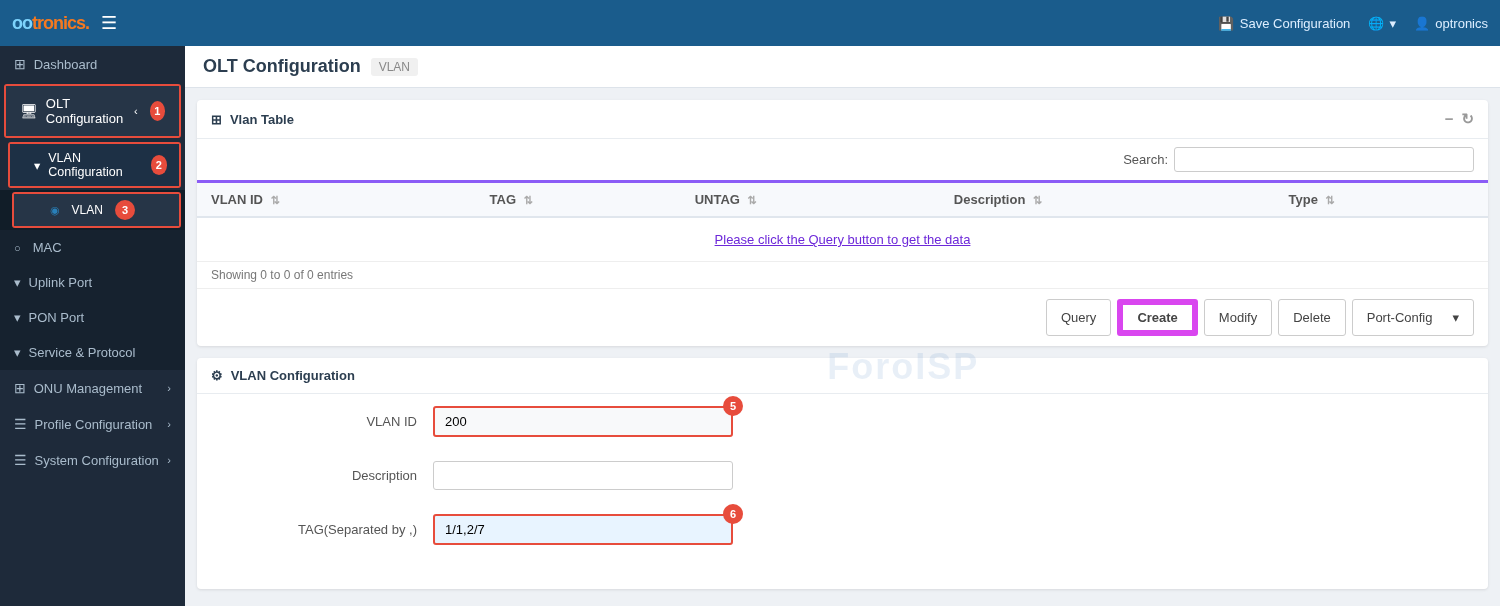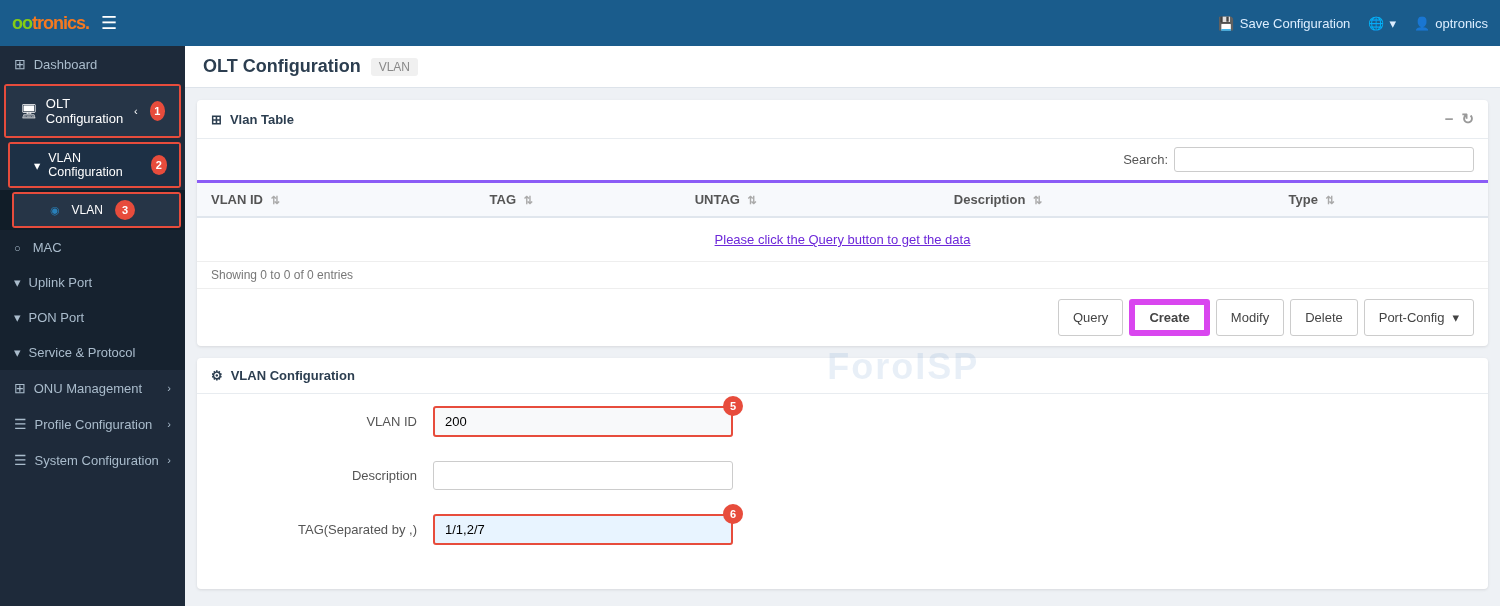--- a/index.html
+++ b/index.html
@@ -10,21 +10,21 @@
       background: #1a5c8c;
       height: 46px;
       display: flex;
       align-items: center;
       padding: 0 12px;
       color: white;
       flex-shrink: 0;
     }
     .navbar-brand { display: flex; align-items: center; gap: 6px; }
     .navbar-logo { color: #f47920; font-weight: bold; font-size: 18px; letter-spacing: -1px; }
-    .navbar-logo span { color: #84cc16; }
+    .navbar-logo span { color: #7dd3fc; }
     .navbar-hamburger { color: white; font-size: 18px; margin-left: 12px; cursor: pointer; }
     .navbar-right { margin-left: auto; display: flex; align-items: center; gap: 18px; color: #cce; font-size: 13px; }
     .navbar-right-item { display: flex; align-items: center; gap: 5px; cursor: pointer; color: #ddeeff; }
 
     
     .app-body { display: flex; flex: 1; overflow: hidden; }
 
     
     .sidebar {
       width: 185px;
@@ -204,21 +204,21 @@
       height: 20px;
       background: #e74c3c;
       color: white;
       border-radius: 50%;
       font-size: 11px;
       font-weight: bold;
       margin-left: 4px;
     }
 
     
-    .btn-dropdown { display: flex; align-items: center; gap: 8px; }
+    .btn-dropdown { display: flex; align-items: center; gap: 20px; }
 
     .radio-dot::before { content: '○'; margin-right: 4px; font-size: 11px; }
     .radio-dot.active::before { content: '◉'; color: #2980b9; }
   </style>
 </head>
 <body>
 
 <div class="navbar">
   <div class="navbar-brand">
     <span class="navbar-logo"><span>oo</span>tronics.</span>

